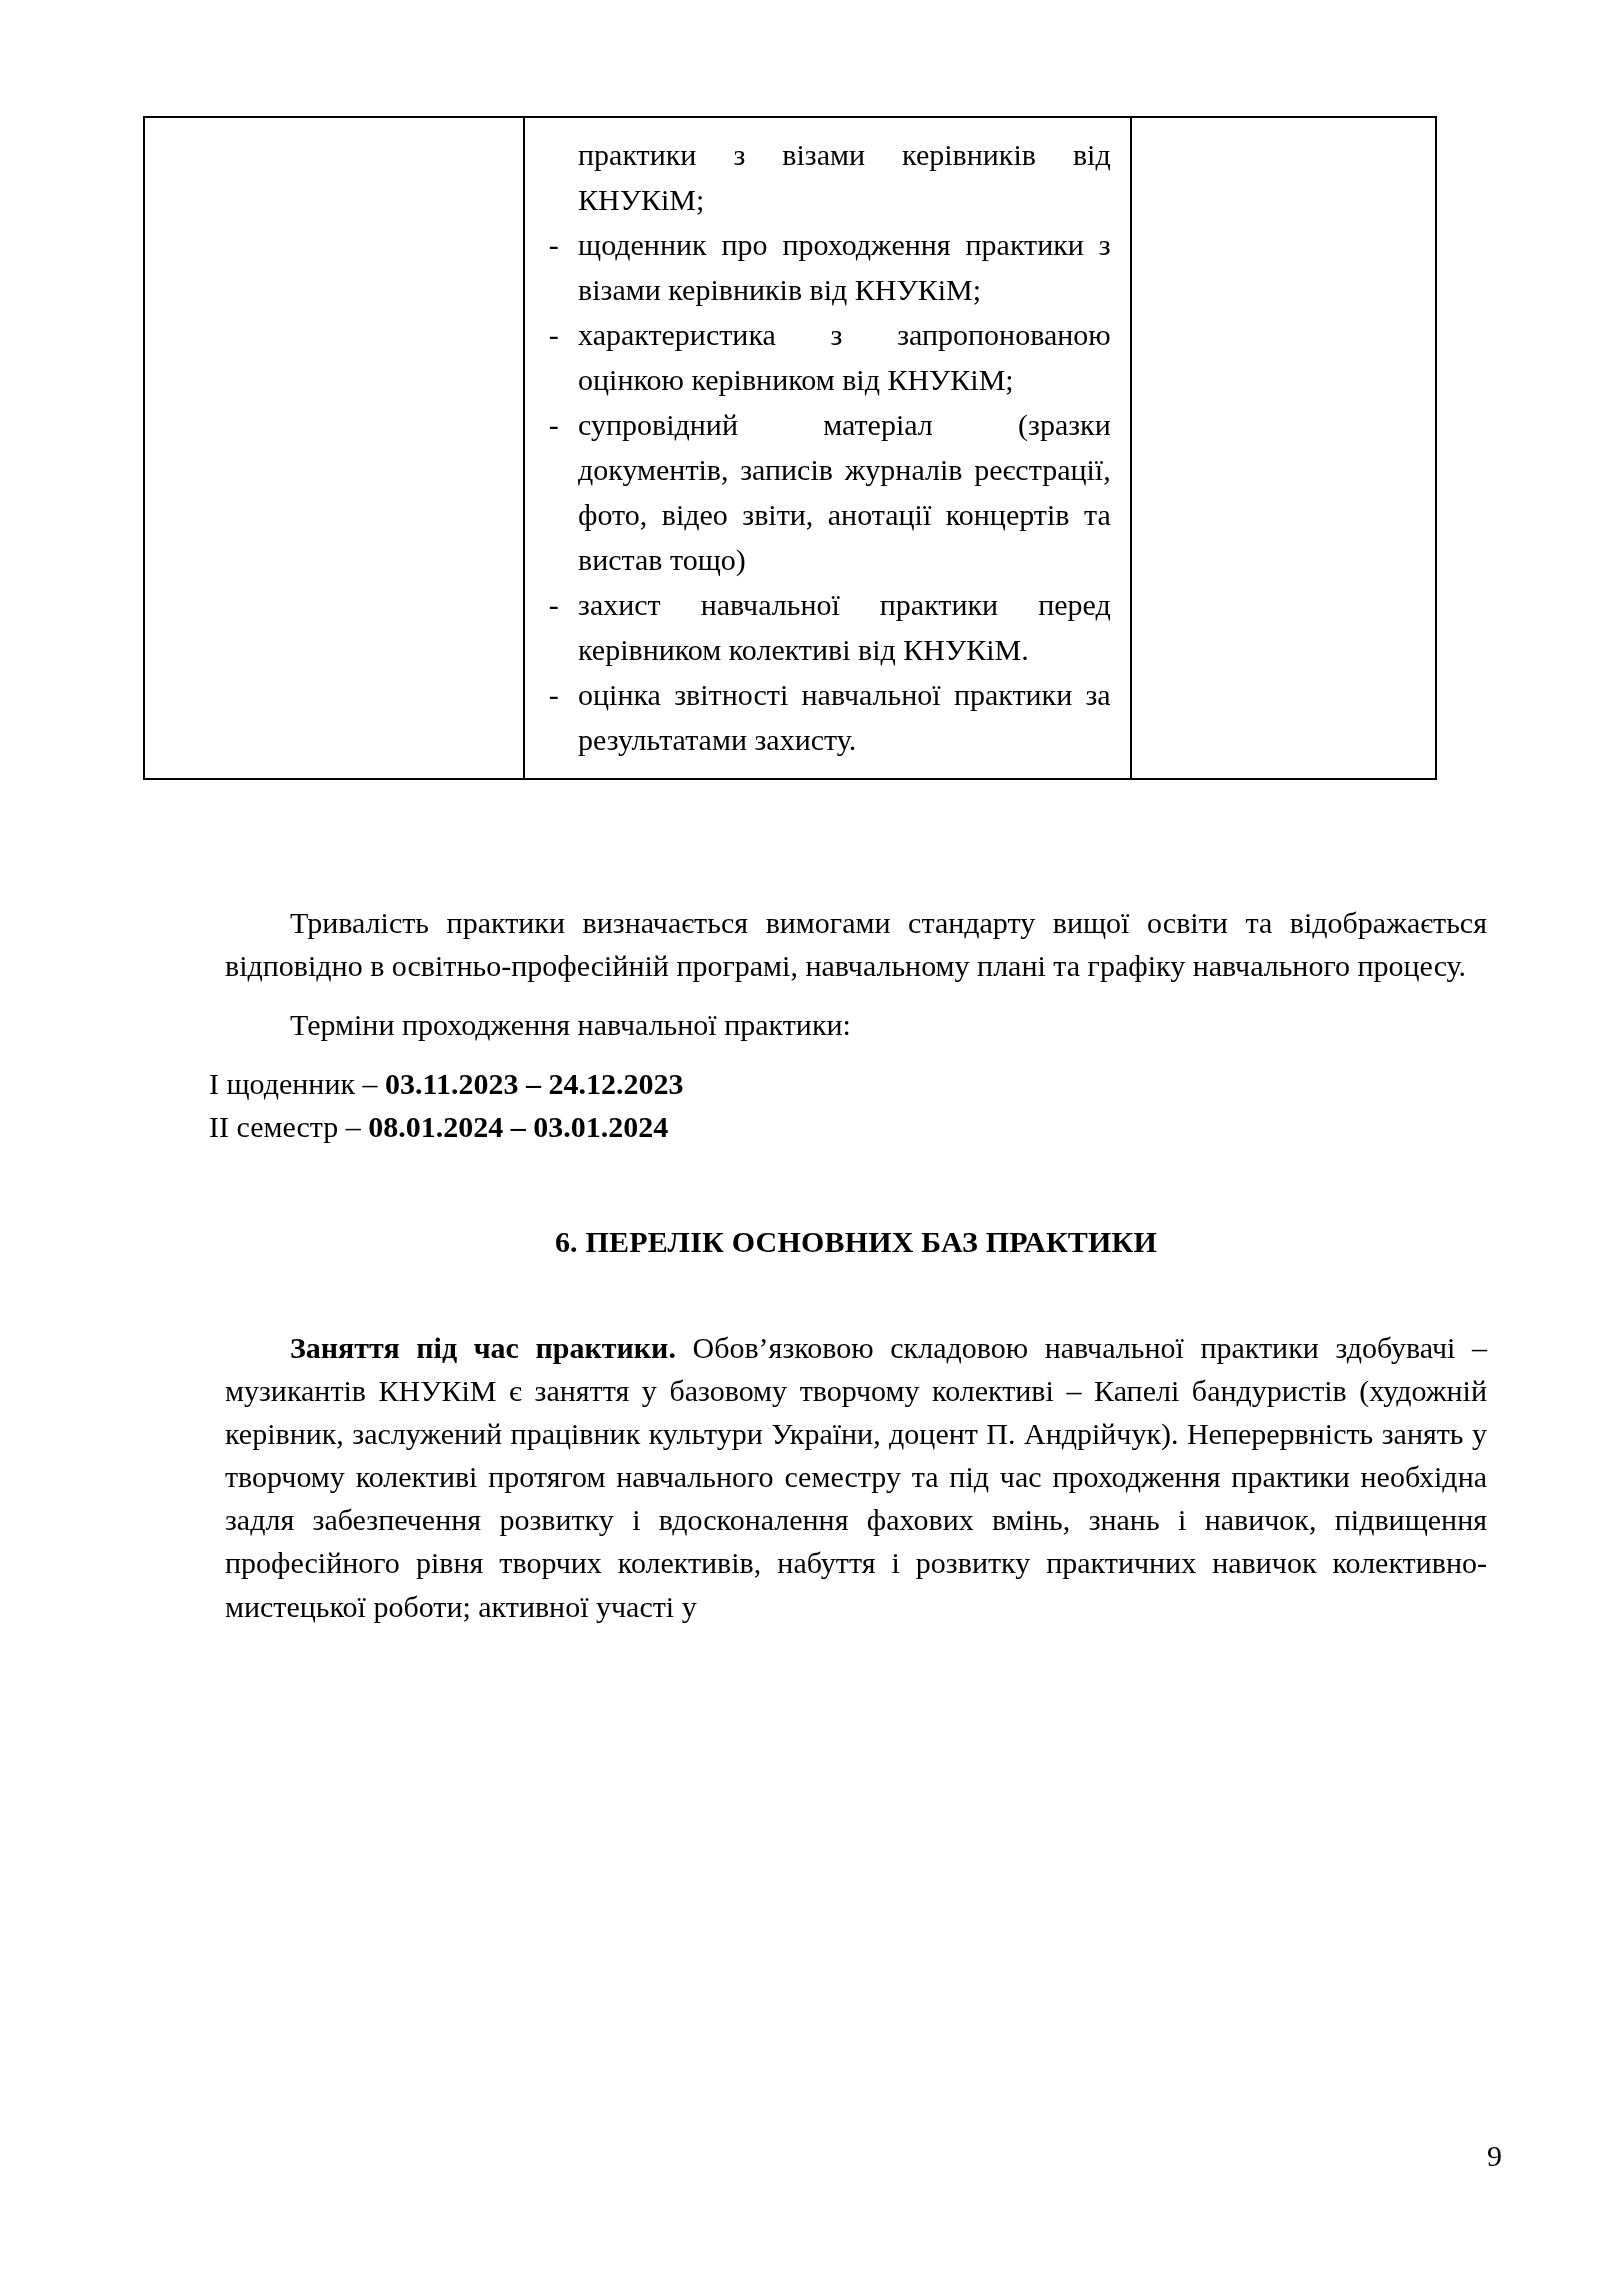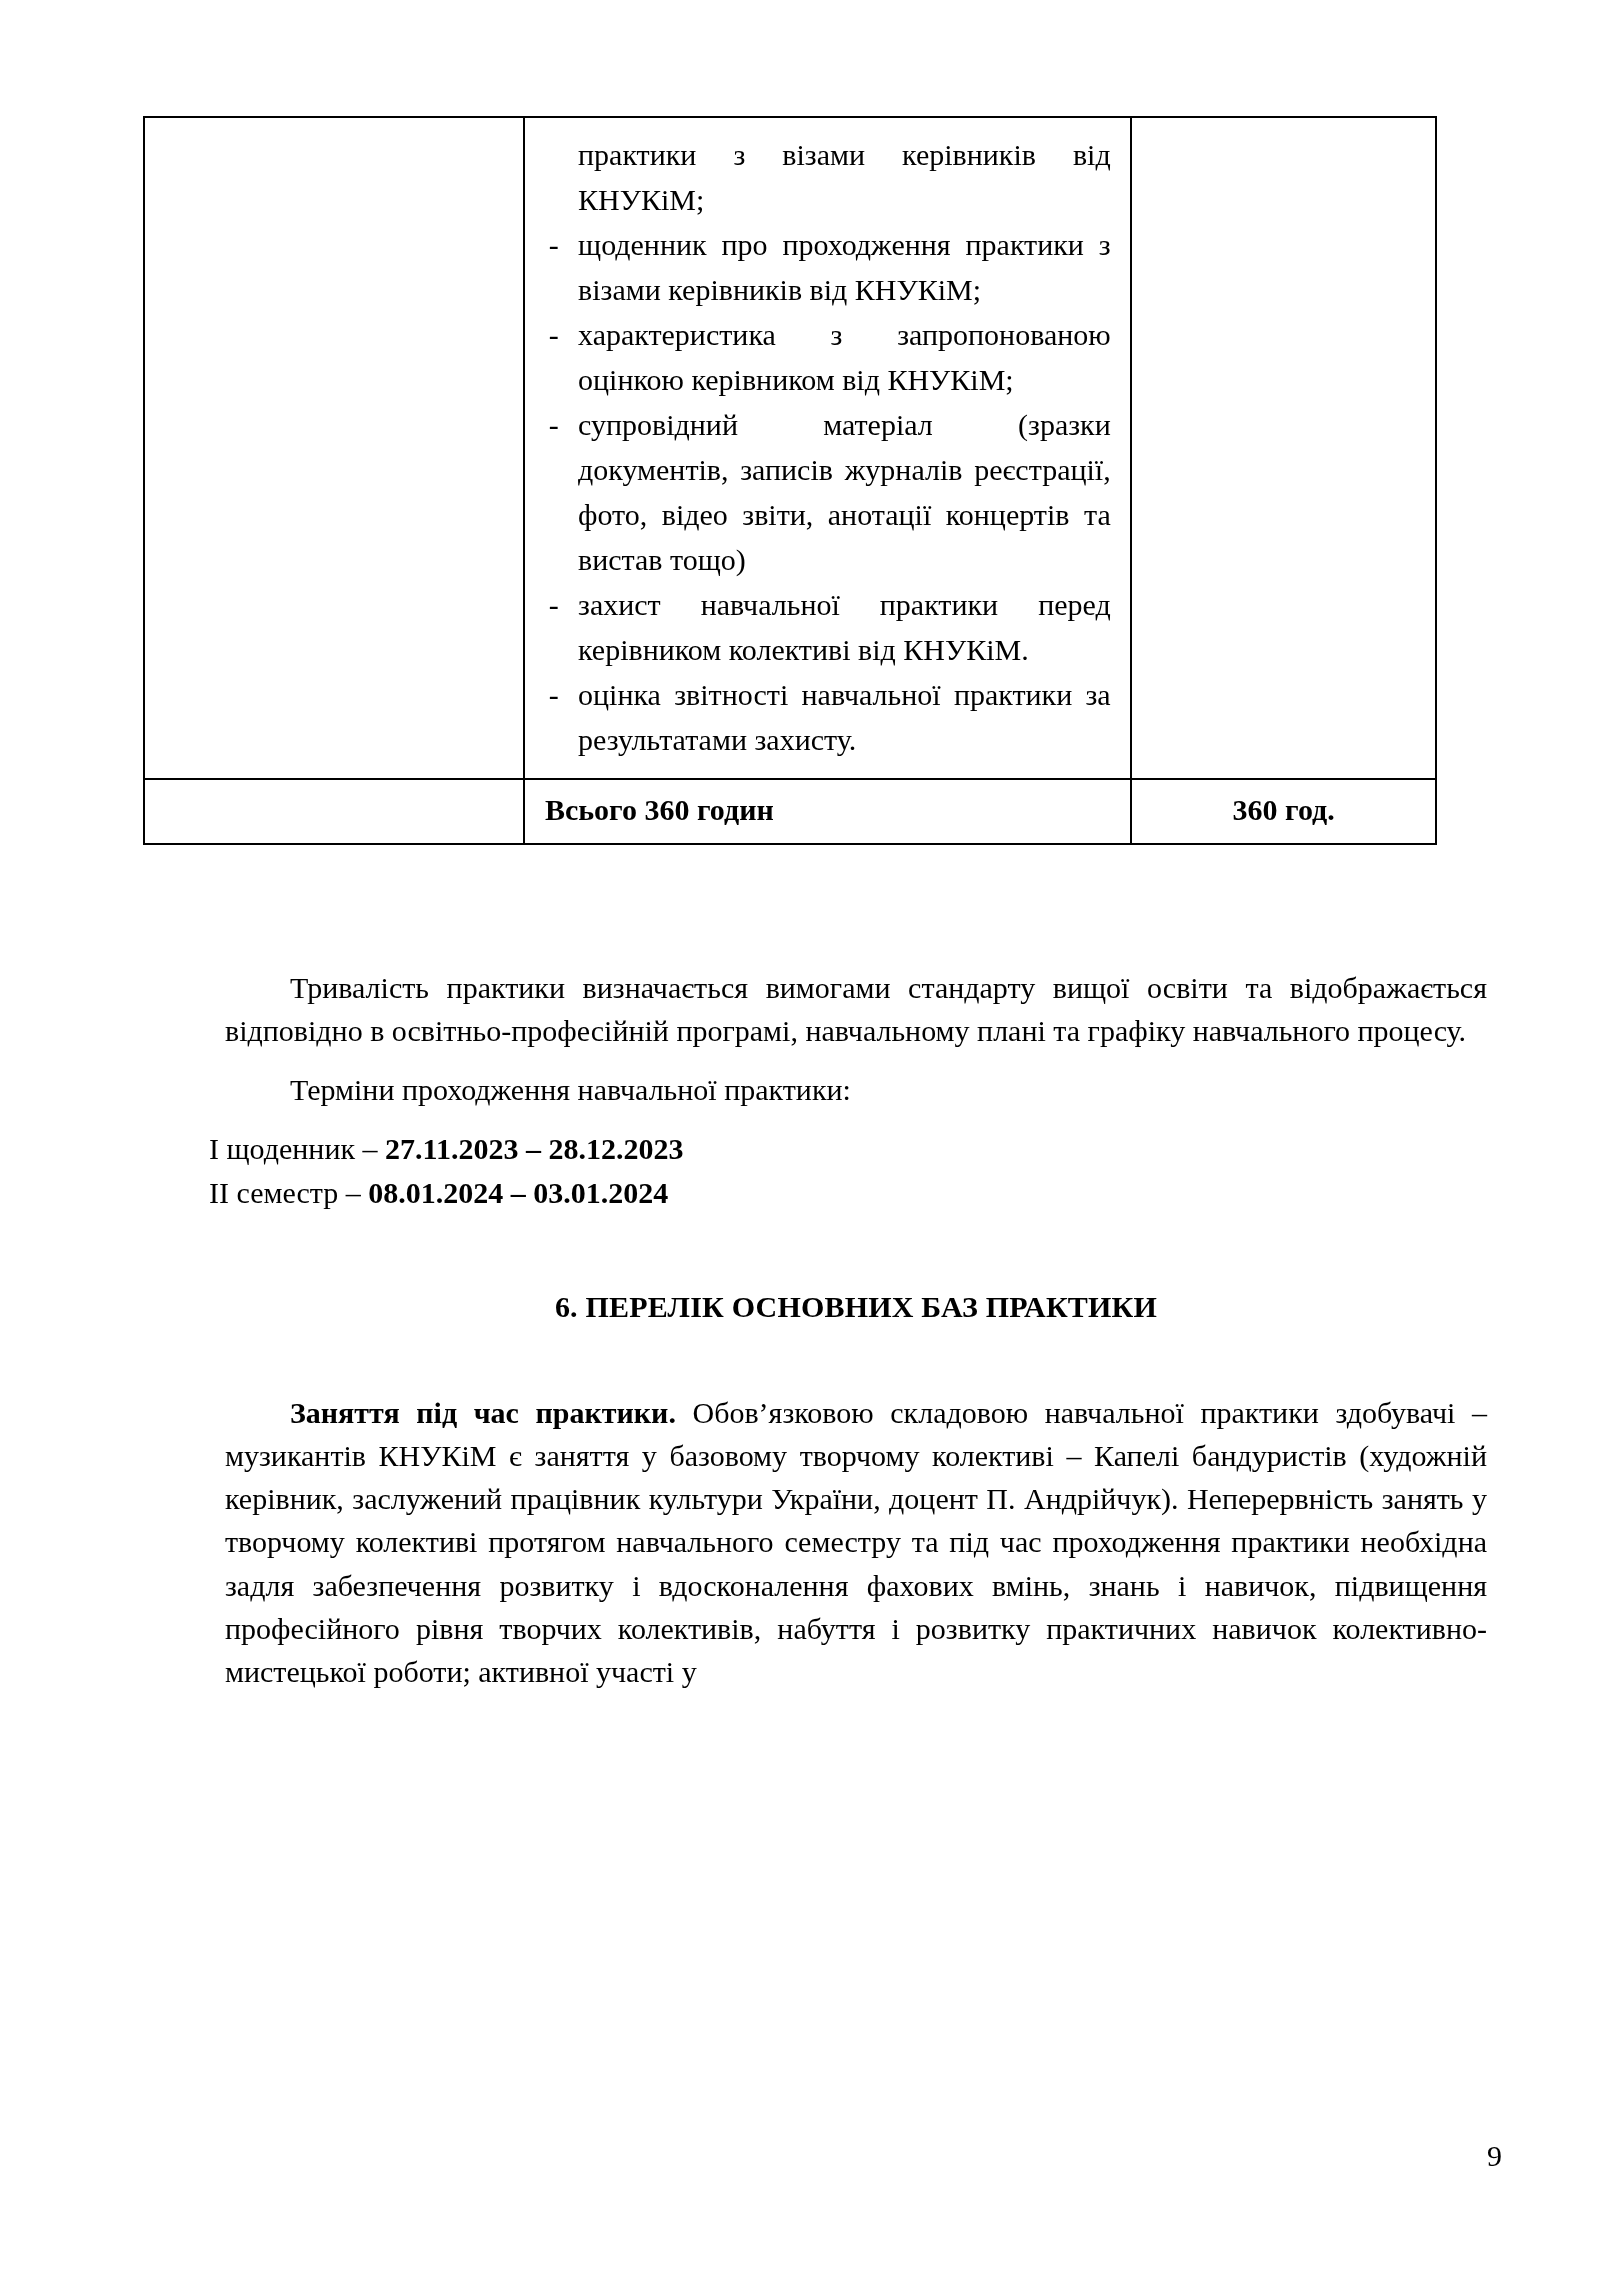--- a/index.html
+++ b/index.html
@@ -145,38 +145,29 @@
               <li>характеристика з запропонованою оцінкою керівником від КНУКіМ;</li>
               <li>супровідний матеріал (зразки документів, записів журналів реєстрації, фото, відео звіти, анотації концертів та вистав тощо)</li>
               <li>захист навчальної практики перед керівником колективі від КНУКіМ.</li>
               <li>оцінка звітності навчальної практики за результатами захисту.</li>
             </ul>
           </td>
           <td class="col-right">
             <div class="empty-cell"></div>
           </td>
         </tr>
-        <tr>
-          <td class="col-left"></td>
-          <td class="col-mid">
-            <div class="total-mid">Всього 360 годин</div>
-          </td>
-          <td class="col-right">
-            <div class="total-right">360 год.</div>
-          </td>
-        </tr>
       </tbody>
     </table>
 
     <div class="h2-wrap-1">
       <div class="gap-after-h1"></div>
       <p class="body-par">Тривалість практики визначається вимогами стандарту вищої освіти та відображається відповідно в освітньо-професійній програмі, навчальному плані та графіку навчального процесу.</p>
       <p class="body-par">Терміни проходження навчальної практики:</p>
       <p class="dates-line">
-        <span>І щоденник – </span><b>27.11.2023 – 28.12.2023</b>
+        <span>І щоденник – </span><b>03.11.2023 – 24.12.2023</b>
       </p>
       <p class="dates-line">
         <span>ІІ семестр – </span><b>08.01.2024 – 03.01.2024</b>
       </p>
     </div>
 
     <div class="h2-wrap-2">
       <h2 class="section-heading">6. ПЕРЕЛІК ОСНОВНИХ БАЗ ПРАКТИКИ</h2>
       <div class="gap-after-h2"></div>
       <p class="body-par"><b>Заняття під час практики.</b><span> Обов’язковою складовою навчальної практики здобувачі – музикантів КНУКіМ є заняття у базовому творчому колективі – Капелі бандуристів (художній керівник, заслужений працівник культури України, доцент П. Андрійчук). Неперервність занять у творчому колективі протягом навчального семестру та під час проходження практики необхідна задля забезпечення розвитку і вдосконалення фахових вмінь, знань і навичок, підвищення професійного рівня творчих колективів, набуття і розвитку практичних навичок колективно-мистецької роботи; активної участі у</span></p>

